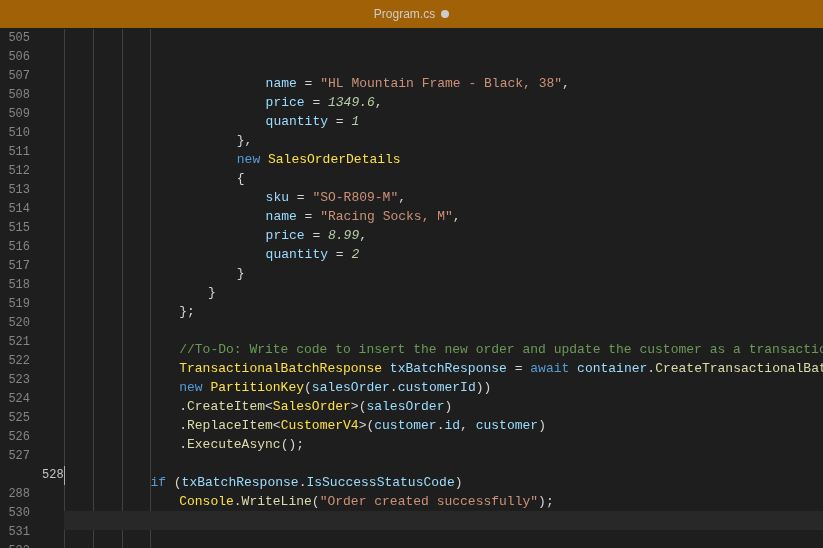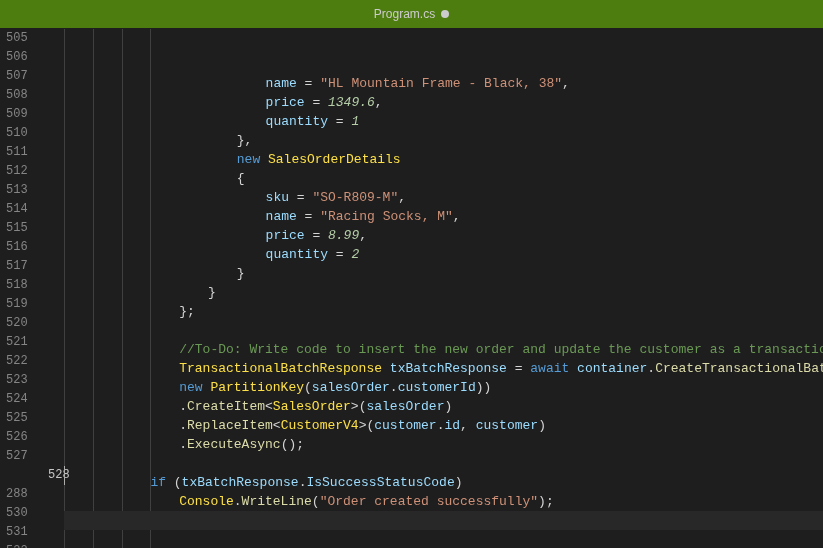--- a/index.html
+++ b/index.html
@@ -7,21 +7,21 @@
     background: #1e1e1e;
     font-family: Consolas, 'Courier New', monospace;
     font-size: 13px;
     color: #d4d4d4;
     overflow: hidden;
     width: 823px;
     height: 548px;
   }
   .tabbar {
     height: 28px;
-    background: #4d7c0f;
+    background: #a16207;
     display: flex;
     align-items: center;
     justify-content: center;
     position: relative;
   }
   .tab {
     display: flex;
     align-items: center;
     gap: 6px;
     padding: 0 10px;
@@ -34,25 +34,25 @@
     width: 8px; height: 8px; border-radius: 50%; background: #cccccc;
   }
   .editor {
     display: flex;
     height: calc(100% - 28px);
     position: relative;
   }
   .gutter {
     background: #1e1e1e;
     color: #858585;
+    text-align: right;
     user-select: none;
     padding-top: 1px;
     flex-shrink: 0;
     width: 44px;
-    padding-left: 6px;
   }
   .gutter div {
     height: 19px;
     line-height: 19px;
     padding-right: 14px;
     font-size: 12px;
   }
   .gutter div.current {
     color: #c6c6c6;
     margin-left: 42px;

